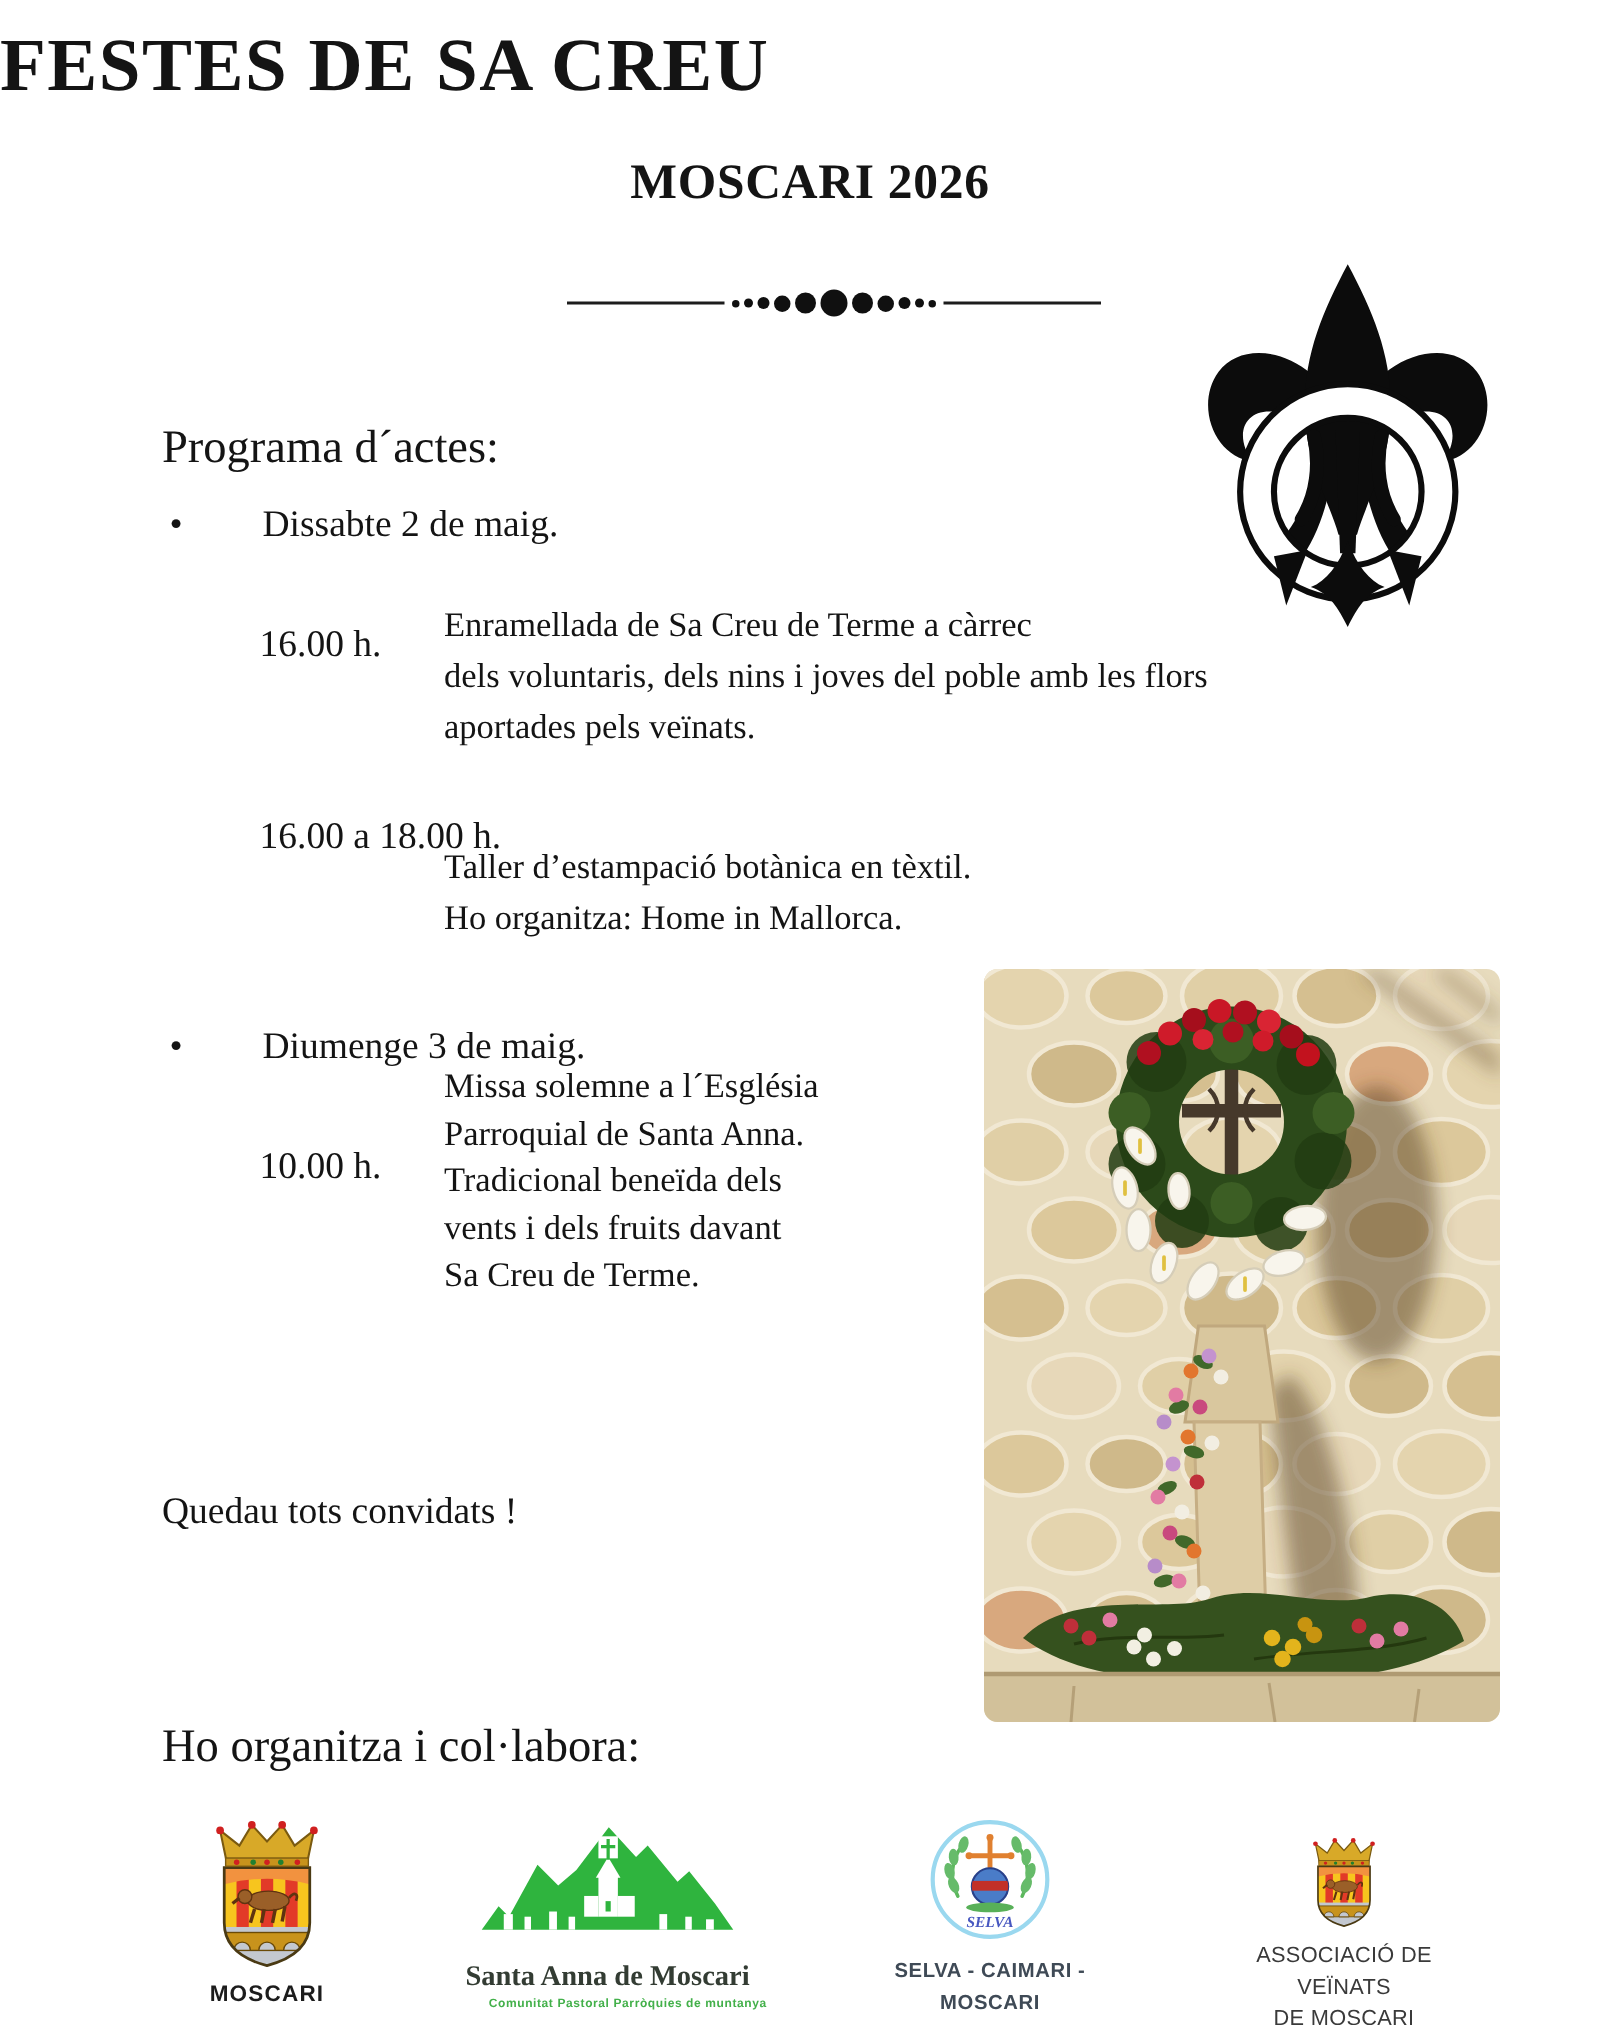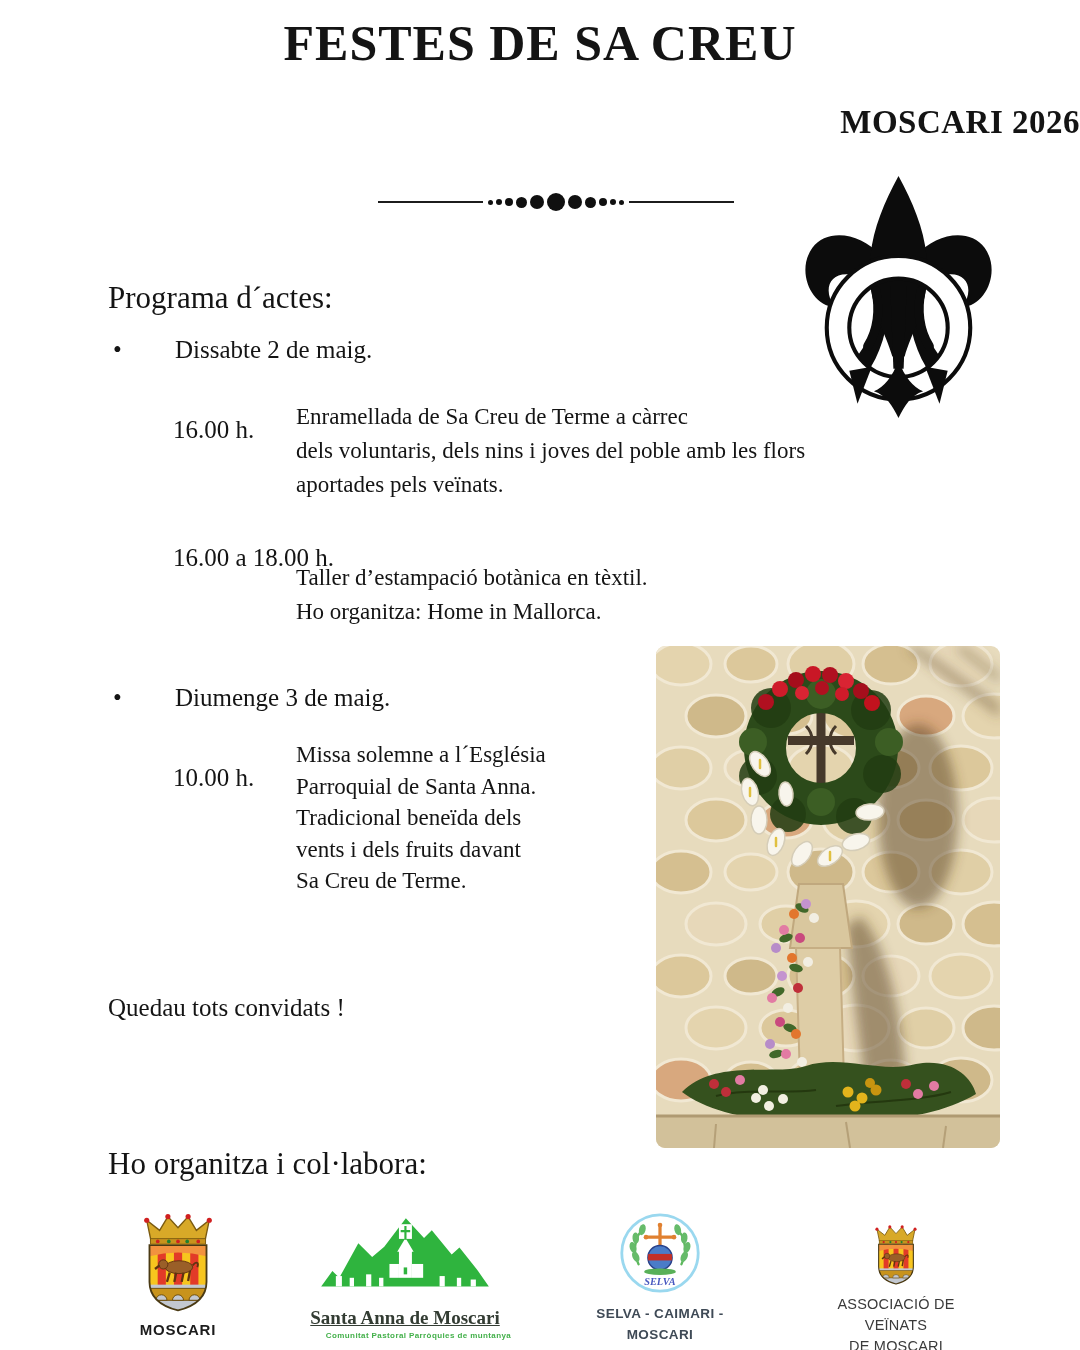--- a/index.html
+++ b/index.html
@@ -2,22 +2,22 @@
 <html><head>
 <meta charset="utf-8">
 <style>
   html,body{margin:0;padding:0;}
   body{
     width:1080px;height:1350px;background:#ffffff;overflow:hidden;
     font-family:"Liberation Serif","DejaVu Serif",serif;color:#141414;position:relative;
   }
   .page{position:absolute;inset:0;width:1080px;height:1350px;}
   .abs{position:absolute;}
-  .title{top:14px;left:0;width:100%;text-align:center;font-size:50px;font-weight:bold;letter-spacing:1px;}
-  .subtitle{top:104px;left:0;width:100%;text-align:right;font-size:33px;font-weight:bold;letter-spacing:.5px;}
+  .title{top:14px;left:0;width:100%;text-align:left;font-size:50px;font-weight:bold;letter-spacing:1px;}
+  .subtitle{top:104px;left:0;width:100%;text-align:center;font-size:33px;font-weight:bold;letter-spacing:.5px;}
   .divider{top:192px;left:378px;width:358px;height:20px;display:flex;align-items:center;gap:5px;}
   .rule{height:2px;background:#1c1c1c;width:105px;flex:0 0 auto;}
   .beads{display:flex;align-items:center;gap:3px;flex:0 0 auto;}
   .bead{border-radius:50%;background:#101010;flex:0 0 auto;}
   .s1{width:5px;height:5px;}.s2{width:6px;height:6px;}.s3{width:8px;height:8px;}
   .s4{width:11px;height:11px;}.s5{width:14px;height:14px;}.s6{width:18px;height:18px;}
   .fleur{left:795px;top:172px;width:207px;height:246px;}
   .section-heading{left:108px;font-size:31px;}
   .bullet-row{left:113px;font-size:25px;display:flex;align-items:baseline;}
   .bullet-char{width:62px;flex:0 0 auto;font-size:25px;}
@@ -25,21 +25,21 @@
   .evt-lines{left:296px;font-size:23px;line-height:34px;}
   .evt-lines.tight{line-height:31.5px;}
   .invitation{left:108px;top:994px;font-size:25px;}
   .photo{left:656px;top:646px;width:344px;height:502px;border-radius:9px;overflow:hidden;}
   .logo{display:flex;flex-direction:column;align-items:center;text-align:center;}
   .logo-moscari{left:120px;top:1212px;width:116px;}
   .logo-santaanna{left:298px;top:1200px;width:214px;}
   .logo-selva{left:580px;top:1212px;width:160px;}
   .logo-assoc{left:806px;top:1224px;width:180px;}
   .cap-moscari{margin-top:6px;font-family:"Liberation Sans",sans-serif;font-size:15px;font-weight:bold;letter-spacing:.8px;color:#1c1c1c;}
-  .cap-santaanna{margin-top:5px;font-size:19px;font-weight:bold;color:#333c33;text-decoration:underline;}
+  .cap-santaanna{margin-top:5px;font-size:19px;font-weight:bold;color:#333c33;}
   .sub-santaanna{margin-top:2px;font-family:"Liberation Sans",sans-serif;font-size:8px;font-weight:bold;letter-spacing:.4px;color:#43b04a;margin-left:27px;}
   .cap-selva{margin-top:9px;font-family:"Liberation Sans",sans-serif;font-size:13.5px;font-weight:bold;letter-spacing:.4px;color:#3f4a56;line-height:21px;}
   .cap-assoc{margin-top:7px;font-family:"Liberation Sans",sans-serif;font-size:14.5px;letter-spacing:.2px;color:#3a3a3a;line-height:21px;}
   svg{display:block;}
 </style>
 </head>
 <body>
 
 <div class="page">
 
@@ -145,21 +145,21 @@
     <div>Taller d’estampació botànica en tèxtil.</div>
     <div>Ho organitza: Home in Mallorca.</div>
   </div>
 
   <div class="abs bullet-row" style="top:684px">
     <span class="bullet-char">•</span>
     <span>Diumenge 3 de maig.</span>
   </div>
 
   <div class="abs evt-time" style="top:748px">10.00 h.</div>
-  <div class="abs evt-lines tight" style="top:739px">
+  <div class="abs evt-lines tight" style="top:708px">
     <div>Missa solemne a l´Església</div>
     <div>Parroquial de Santa Anna.</div>
     <div>Tradicional beneïda dels</div>
     <div>vents i dels fruits davant</div>
     <div>Sa Creu de Terme.</div>
   </div>
 
   <div class="abs photo">
     <svg viewBox="0 0 344 502" width="344" height="502">
       <rect width="344" height="502" fill="#e7dbbd"></rect>

